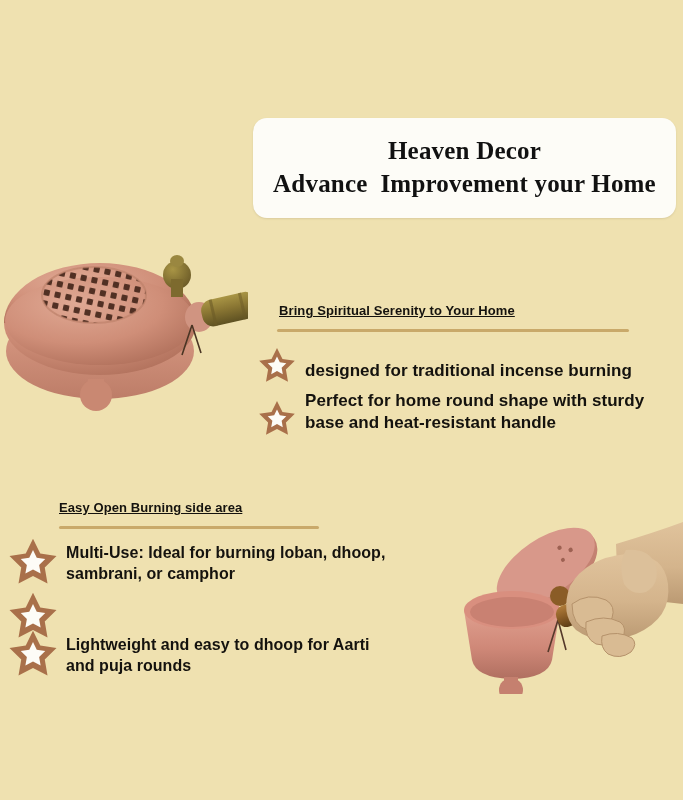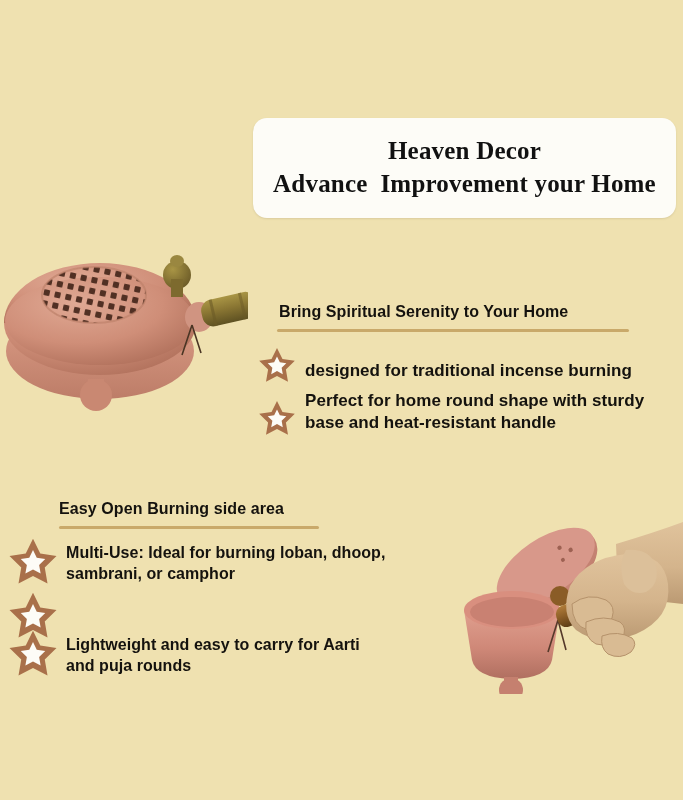--- a/index.html
+++ b/index.html
@@ -53,25 +53,26 @@
     color: #111111;
     letter-spacing: 0.2px;
     line-height: 1.15;
     margin-top: 4px;
     white-space: pre;
   }
 
   
   .section-heading {
     position: absolute;
-    font-size: 16px;
+    font-size: 13px;
     font-weight: bold;
     color: #14120e;
     letter-spacing: 0.1px;
     white-space: nowrap;
+    text-decoration: underline;
   }
   .heading-rule {
     position: absolute;
     height: 3px;
     background: #c9a96a;
     border-radius: 2px;
   }
   #heading-right { left: 279px; top: 303px; }
   #rule-right { left: 277px; top: 329px; width: 352px; }
   #heading-left { left: 59px; top: 500px; }
@@ -220,21 +221,21 @@
       <path d="M20 2 L25.8 13.8 L38.8 15.7 L29.4 24.9 L31.6 37.8 L20 31.7 L8.4 37.8 L10.6 24.9 L1.2 15.7 L14.2 13.8 Z" fill="#a9704a"></path>
       <path d="M20 11 L23 17.2 L29.8 18.2 L24.9 23 L26.1 29.7 L20 26.5 L13.9 29.7 L15.1 23 L10.2 18.2 L17 17.2 Z" fill="#fdfcf7"></path>
     </svg>
   </div>
 
   <div class="feature-row feature-left" id="feature-l3">
     <svg class="star-icon" viewBox="0 0 40 38">
       <path d="M20 2 L25.8 13.8 L38.8 15.7 L29.4 24.9 L31.6 37.8 L20 31.7 L8.4 37.8 L10.6 24.9 L1.2 15.7 L14.2 13.8 Z" fill="#a9704a"></path>
       <path d="M20 11 L23 17.2 L29.8 18.2 L24.9 23 L26.1 29.7 L20 26.5 L13.9 29.7 L15.1 23 L10.2 18.2 L17 17.2 Z" fill="#fdfcf7"></path>
     </svg>
-    <div class="feature-text">Lightweight and easy to carry for Aarti and puja rounds</div>
+    <div class="feature-text">Lightweight and easy to dhoop for Aarti and puja rounds</div>
   </div>
 
   <div class="photo" id="photo-burner-open">
     <svg viewBox="0 0 263 202" xmlns="http://www.w3.org/2000/svg">
       <defs>
         <linearGradient id="bowlGrad2" x1="0" y1="0" x2="0" y2="1">
           <stop offset="0%" stop-color="#e0a08f"></stop>
           <stop offset="55%" stop-color="#cf8878"></stop>
           <stop offset="100%" stop-color="#b06f60"></stop>
         </linearGradient>

